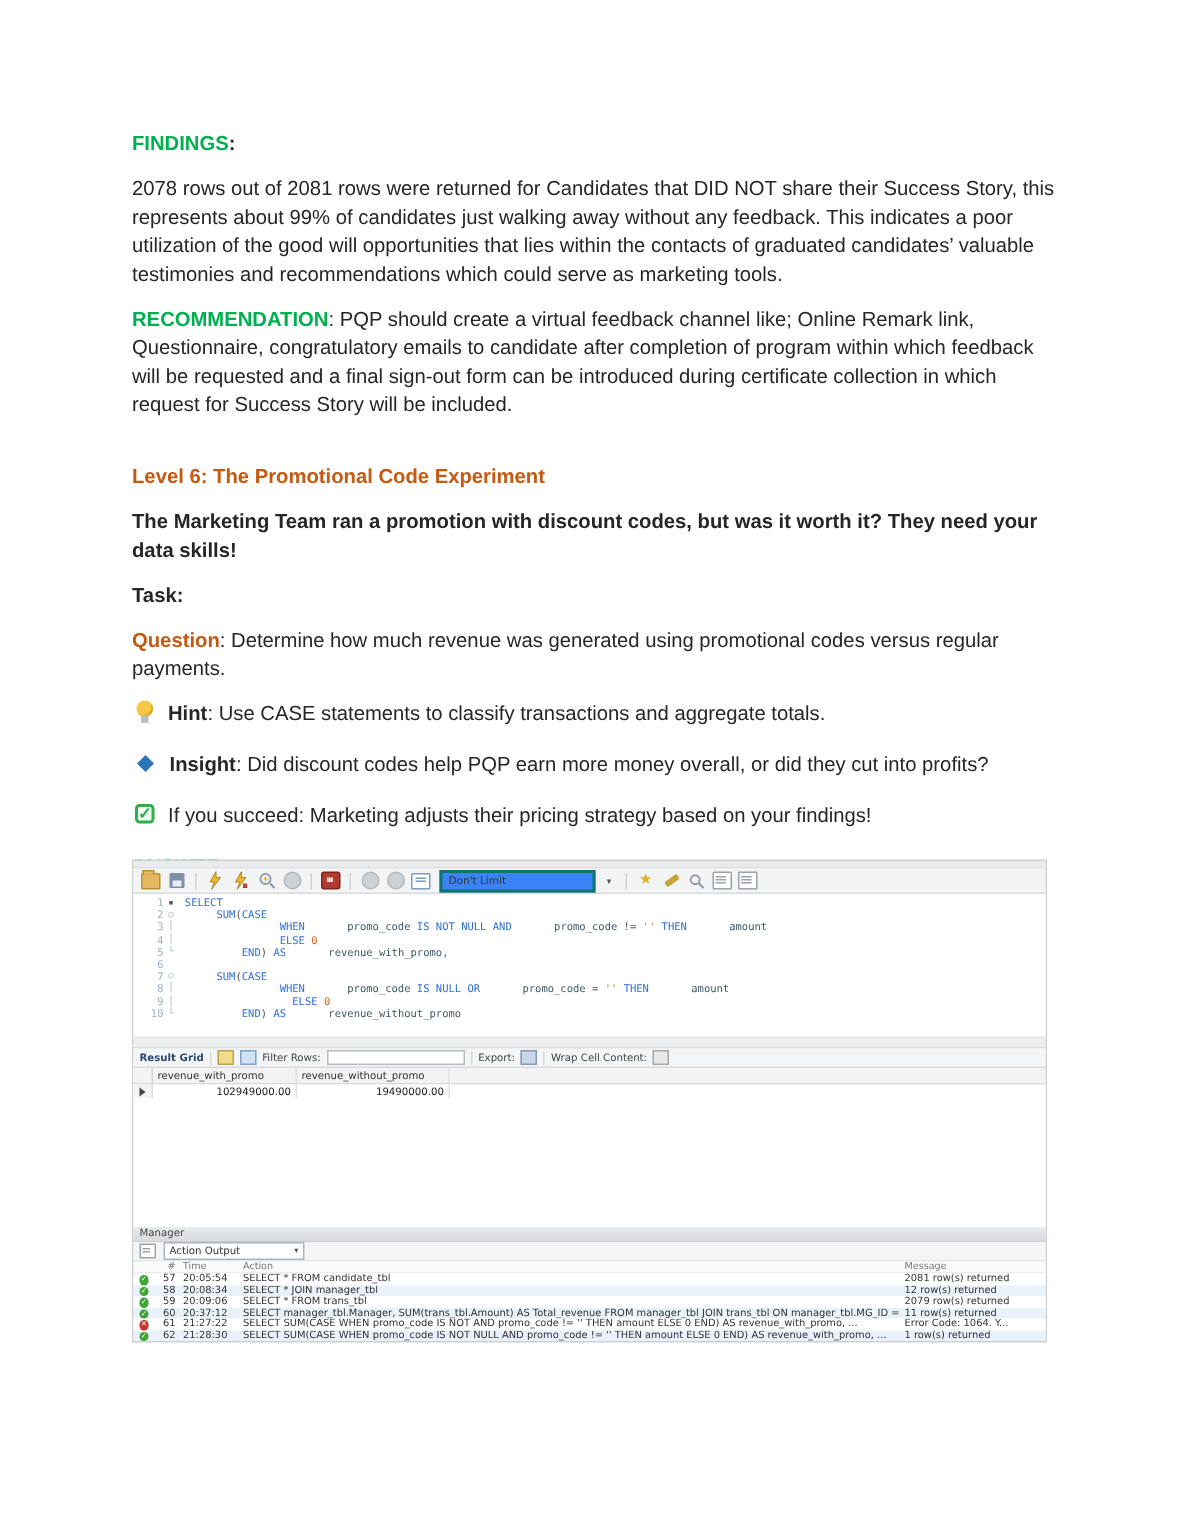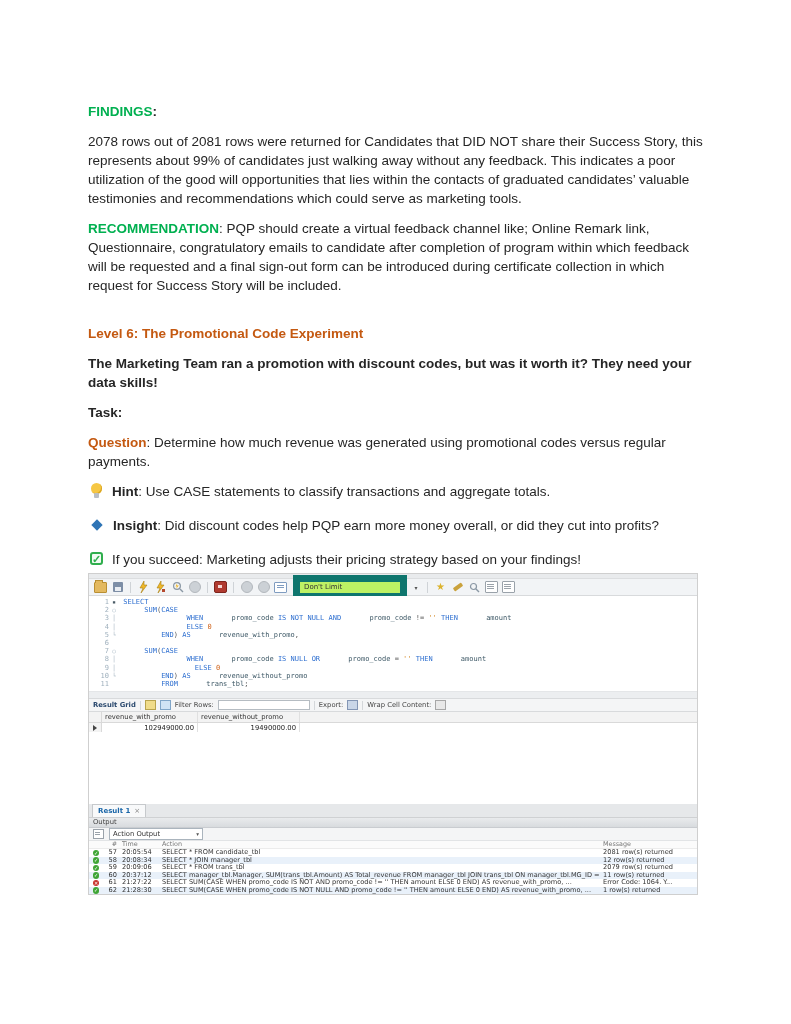--- a/index.html
+++ b/index.html
@@ -1,20 +1,20 @@
 <!DOCTYPE html>
 <html><head>
 <meta charset="utf-8">
 <style>
   html,body{margin:0;padding:0;}
   body{width:791px;height:1024px;position:relative;background:#ffffff;
        font-family:"Liberation Sans",sans-serif;overflow:hidden;}
 
   
-  .doc{position:absolute;left:88px;top:102px;width:618px;font-size:13.5px;
+  .doc{position:absolute;left:88px;top:86px;width:618px;font-size:13.5px;
        line-height:19px;color:#262626;}
   .doc p{margin:0 0 11px 0;}
   .bold{font-weight:bold;}
   .green{color:#00B050;font-weight:bold;}
   .orange{color:#C45911;font-weight:bold;}
   .h-gap{margin-top:29px !important;}
   .bullet{display:flex;align-items:flex-start;margin:0 4px 15px 2px;gap:9px;}
   .bullet .txt{flex:1;}
   
   .bulb{width:13px;height:17px;position:relative;flex:0 0 13px;margin-top:1px;}
@@ -48,21 +48,21 @@
   .i-save::before{content:"";position:absolute;left:2px;bottom:1px;width:6px;height:4px;background:#e9edf2;}
   .i-circle{width:10px;height:10px;border-radius:50%;background:#ccd1d6;border:1px solid #b3b8bd;}
   .i-red{width:11px;height:10px;background:#b03a30;border-radius:2px;border:1px solid #7e241c;position:relative;}
   .i-red::before{content:"";position:absolute;left:3px;top:3px;width:4px;height:3px;background:#f3d7d4;}
   .i-kb{width:12px;height:9px;background:#fff;border:1px solid #7f9cc0;border-radius:1px;position:relative;}
   .i-kb::before{content:"";position:absolute;left:2px;top:2px;width:7px;height:1px;background:#7f9cc0;box-shadow:0 2px 0 #7f9cc0;}
   .i-star{color:#dcb32e;font-size:10px;line-height:10px;}
   .i-broom{width:10px;height:4px;background:#caa23c;transform:rotate(-35deg);border-radius:1px;}
   .i-panel{width:11px;height:10px;background:#fff;border:1px solid #9aa2aa;border-radius:1px;position:relative;}
   .i-panel::before{content:"";position:absolute;left:1px;top:2px;width:7px;height:1px;background:#9aa2aa;box-shadow:0 2px 0 #9aa2aa,0 4px 0 #9aa2aa;}
-  .limit-box{height:11px;min-width:92px;background:#bef264;border:7px solid #0f766e;
+  .limit-box{height:11px;min-width:92px;background:#3b82f6;border:2px solid #0f766e;
       font-size:7px;line-height:11px;color:#333;padding:0 4px;margin-left:2px;}
   .limit-arrow{font-size:6px;color:#555;width:10px;text-align:center;}
 
   
   .wb-editor{flex:0 0 auto;height:93px;background:#ffffff;border-bottom:1px solid #e4e6e8;
       font-family:"DejaVu Sans Mono",monospace;font-size:7px;line-height:8.2px;
       padding-top:2px;overflow:hidden;}
   .ed-line{display:flex;white-space:pre;height:8.2px;}
   .ed-num{width:20px;text-align:right;color:#9fb0bd;flex:0 0 20px;}
   .ed-fold{width:10px;text-align:center;color:#9fb0bd;flex:0 0 10px;font-size:6px;}
@@ -112,21 +112,21 @@
       padding:0 4px;gap:5px;border-bottom:1px solid #e2e4e6;}
   .out-ico{width:9px;height:8px;border:1px solid #9aa2aa;background:#fff;position:relative;}
   .out-ico::before{content:"";position:absolute;left:1px;top:2px;width:5px;height:1px;background:#9aa2aa;box-shadow:0 2px 0 #9aa2aa;}
   .out-select{min-width:86px;height:10px;background:#fff;border:1px solid #aab4bd;
       font-size:6.8px;line-height:10px;color:#333;padding:0 3px;display:flex;justify-content:space-between;gap:6px;align-items:center;}
   .sel-arrow{font-size:5.5px;color:#555;}
 
   
   .ao-header{display:flex;font-size:6.4px;color:#777;height:7px;line-height:7px;flex:0 0 auto;
       border-bottom:1px solid #ececec;background:#fbfbfb;}
-  .ao-row{display:flex;font-size:6.6px;color:#333;height:7.5px;line-height:7.5px;flex:0 0 auto;background:#fff;}
+  .ao-row{display:flex;font-size:6.6px;color:#333;height:7.5px;line-height:7.5px;flex:0 0 auto;background:#fff;align-items:flex-end;}
   .ao-row.alt{background:#e9f1fa;}
   .c-st{width:14px;flex:0 0 14px;display:flex;align-items:center;justify-content:center;}
   .c-idx{width:16px;flex:0 0 16px;text-align:right;padding-right:2px;box-sizing:border-box;}
   .c-time{width:40px;flex:0 0 40px;padding-left:3px;box-sizing:border-box;}
   .c-act{flex:1 1 auto;padding-left:3px;overflow:hidden;white-space:nowrap;box-sizing:border-box;}
   .c-msg{width:96px;flex:0 0 96px;padding-left:2px;overflow:hidden;white-space:nowrap;box-sizing:border-box;}
   .st-dot{width:6.5px;height:6.5px;border-radius:50%;color:#fff;font-size:5px;line-height:6.5px;
       text-align:center;font-weight:bold;}
   .st-dot.ok{background:#3fa535;}
   .st-dot.error{background:#c8322b;}
@@ -238,21 +238,20 @@
         <div class="ed-line"><span class="ed-num">1</span><span class="ed-fold stmt">▪</span><span><span class="tk-d"> </span><span class="tk-k">SELECT</span></span></div>
         <div class="ed-line"><span class="ed-num">2</span><span class="ed-fold fold">○</span><span><span class="tk-d">      </span><span class="tk-k">SUM</span><span class="tk-d">(</span><span class="tk-k">CASE</span></span></div>
         <div class="ed-line"><span class="ed-num">3</span><span class="ed-fold cont">│</span><span><span class="tk-d">                </span><span class="tk-k">WHEN</span><span class="tk-d"> </span><span class="tk-i">promo_code</span><span class="tk-d"> </span><span class="tk-k">IS</span><span class="tk-d"> </span><span class="tk-k">NOT</span><span class="tk-d"> </span><span class="tk-k">NULL</span><span class="tk-d"> </span><span class="tk-k">AND</span><span class="tk-d"> </span><span class="tk-i">promo_code</span><span class="tk-d"> != </span><span class="tk-s">''</span><span class="tk-d"> </span><span class="tk-k">THEN</span><span class="tk-d"> </span><span class="tk-i">amount</span></span></div>
         <div class="ed-line"><span class="ed-num">4</span><span class="ed-fold cont">│</span><span><span class="tk-d">                </span><span class="tk-k">ELSE</span><span class="tk-d"> </span><span class="tk-n">0</span></span></div>
         <div class="ed-line"><span class="ed-num">5</span><span class="ed-fold end">└</span><span><span class="tk-d">          </span><span class="tk-k">END</span><span class="tk-d">) </span><span class="tk-k">AS</span><span class="tk-d"> </span><span class="tk-i">revenue_with_promo</span><span class="tk-d">,</span></span></div>
         <div class="ed-line"><span class="ed-num">6</span><span class="ed-fold "></span><span></span></div>
         <div class="ed-line"><span class="ed-num">7</span><span class="ed-fold fold">○</span><span><span class="tk-d">      </span><span class="tk-k">SUM</span><span class="tk-d">(</span><span class="tk-k">CASE</span></span></div>
         <div class="ed-line"><span class="ed-num">8</span><span class="ed-fold cont">│</span><span><span class="tk-d">                </span><span class="tk-k">WHEN</span><span class="tk-d"> </span><span class="tk-i">promo_code</span><span class="tk-d"> </span><span class="tk-k">IS</span><span class="tk-d"> </span><span class="tk-k">NULL</span><span class="tk-d"> </span><span class="tk-k">OR</span><span class="tk-d"> </span><span class="tk-i">promo_code</span><span class="tk-d"> = </span><span class="tk-s">''</span><span class="tk-d"> </span><span class="tk-k">THEN</span><span class="tk-d"> </span><span class="tk-i">amount</span></span></div>
         <div class="ed-line"><span class="ed-num">9</span><span class="ed-fold cont">│</span><span><span class="tk-d">                  </span><span class="tk-k">ELSE</span><span class="tk-d"> </span><span class="tk-n">0</span></span></div>
         <div class="ed-line"><span class="ed-num">10</span><span class="ed-fold end">└</span><span><span class="tk-d">          </span><span class="tk-k">END</span><span class="tk-d">) </span><span class="tk-k">AS</span><span class="tk-d"> </span><span class="tk-i">revenue_without_promo</span></span></div>
-        <div class="ed-line"><span class="ed-num">11</span><span class="ed-fold "></span><span><span class="tk-d">          </span><span class="tk-k">FROM</span><span class="tk-d"> </span><span class="tk-i">trans_tbl</span><span class="tk-d">;</span></span></div>
       </div>
   </div>
 
   <div class="wb-splitter"></div>
 
   <div class="rg-toolbar">
     <span class="rg-title">Result Grid</span>
     <span class="rg-sep"></span>
     <span class="rg-ico"></span>
     <span class="rg-ico refresh"></span>
@@ -273,28 +272,22 @@
   </div>
   <div class="rg-drow">
     <span class="rg-gut">
         <span class="rg-arrow"></span>
       </span>
     <span class="rg-cell rg-c1">102949000.00</span>
     <span class="rg-cell rg-c2">19490000.00</span>
   </div>
   <div class="rg-space"></div>
 
-  <div class="res-tabstrip">
-    <span class="res-tab">
-      <span>Result 1</span>
-      <span class="res-close">×</span>
-    </span>
-  </div>
-
-  <div class="out-header">Output</div>
+
+  <div class="out-header">Manager</div>
 
   <div class="out-toolbar">
     <span class="out-ico"></span>
     <span class="out-select">
       <span>Action Output</span>
       <span class="sel-arrow">▾</span>
     </span>
   </div>
 
   <div class="ao-header">

